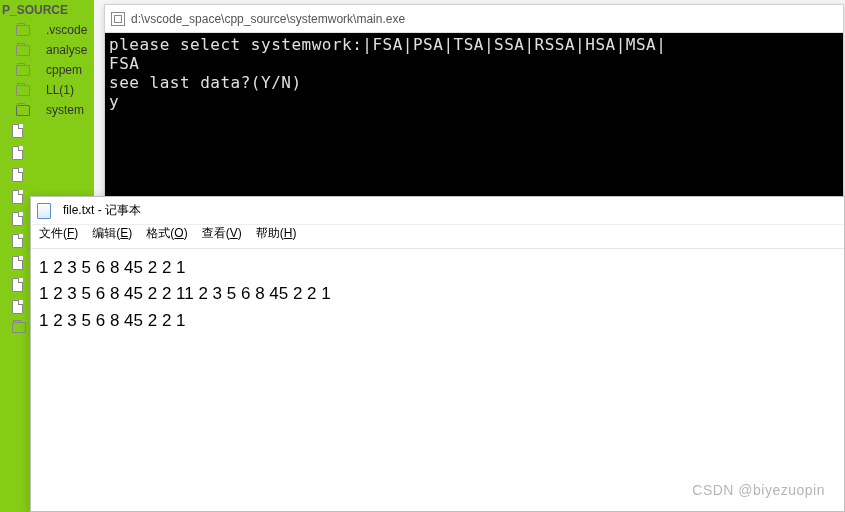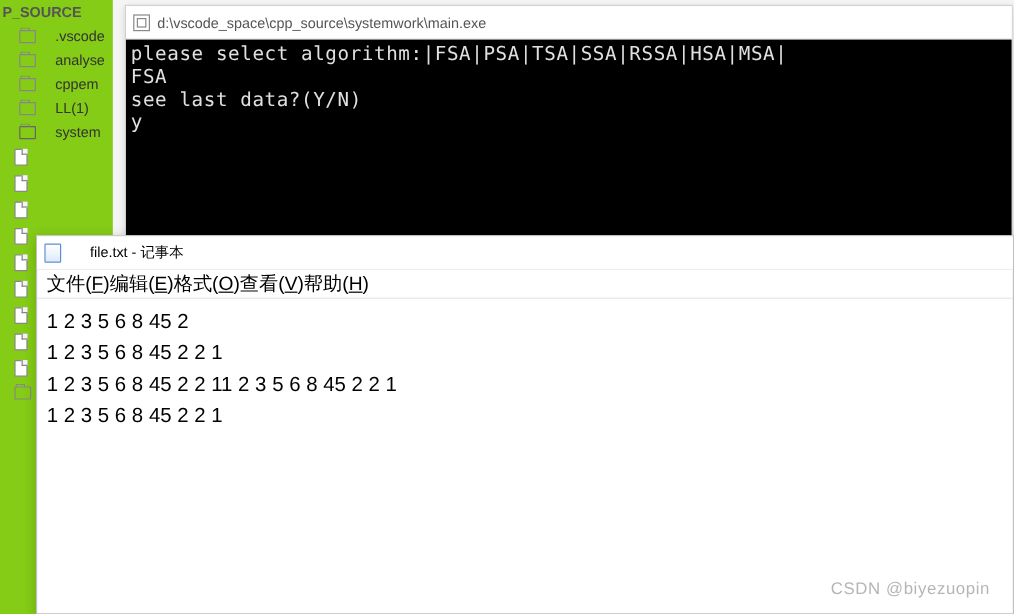--- a/index.html
+++ b/index.html
@@ -18,23 +18,23 @@
 .truncated-files { padding-left: 8px; }
 .truncated-files .side-item { padding: 4px 4px; }
 
 .console { position: absolute; left: 104px; top: 4px; width: 740px; height: 212px; background: #fff; border: 1px solid #d0d0d0; box-shadow: 0 2px 6px rgba(0,0,0,0.15); }
 .console-title { height: 28px; background: #fff; display: flex; align-items: center; padding: 0 6px; gap: 6px; font-size: 12px; color: #555; border-bottom: 1px solid #e0e0e0; }
 .exe-icon { width: 14px; height: 14px; border: 1px solid #888; position: relative; }
 .exe-icon::after { content: ""; position: absolute; inset: 2px; border: 1px solid #888; }
 .console-body { background: #000; color: #e0e0e0; font-family: "SimSun", "NSimSun", monospace; font-size: 16px; padding: 2px 4px; height: calc(100% - 28px); white-space: pre; letter-spacing: 0.5px; }
 
 .notepad { position: absolute; left: 30px; top: 196px; width: 815px; height: 316px; background: #fff; border: 1px solid #c0c0c0; box-shadow: 0 2px 10px rgba(0,0,0,0.2); }
-.np-title { height: 28px; display: flex; align-items: center; gap: 24px; padding: 0 6px; font-size: 12px; background: #fff; border-bottom: 1px solid #eee; }
+.np-title { height: 28px; display: flex; align-items: center; gap: 12px; padding: 0 6px; font-size: 12px; background: #fff; border-bottom: 1px solid #eee; }
 .np-icon { width: 14px; height: 16px; border: 1px solid #5a8fd6; background: linear-gradient(#fff, #dceaf8); border-radius: 1px; }
-.np-menu { height: 24px; display: flex; align-items: flex-end; padding: 0 8px; font-size: 16px; border-bottom: 1px solid #e5e5e5; }
+.np-menu { height: 24px; display: flex; align-items: flex-start; gap: 14px; padding: 0 8px; font-size: 12px; border-bottom: 1px solid #e5e5e5; }
 .np-menu span u { text-decoration: underline; }
 .np-body { padding: 6px 8px; font-family: Arial, sans-serif; font-size: 17px; line-height: 1.55; color: #000; }
 
 .watermark { position: absolute; right: 20px; bottom: 14px; font-size: 14px; color: rgba(120,120,120,0.55); letter-spacing: 0.5px; pointer-events: none; }
 </style>
 </head>
 <body>
 
 <div class="sidebar">
   <div class="sidebar-root">P_SOURCE</div>
@@ -92,39 +92,38 @@
         <span class="folder-icon"></span>
       </div>
   </div>
 </div>
 
 <div class="console">
   <div class="console-title">
     <span class="exe-icon"></span>
     <span>d:\vscode_space\cpp_source\systemwork\main.exe</span>
   </div>
-  <div class="console-body" id="console-body">please select algorithm:|FSA|PSA|TSA|SSA|RSSA|HSA|MSA|
+  <div class="console-body" id="console-body">please select systemwork:|FSA|PSA|TSA|SSA|RSSA|HSA|MSA|
 FSA
 see last data?(Y/N)
 y</div>
 </div>
 
 <div class="notepad">
   <div class="np-title">
     <span class="np-icon"></span>
     <span>file.txt - 记事本</span>
   </div>
   <div class="np-menu">
     <span><span>文件</span>(<u>F</u>)</span>
     <span><span>编辑</span>(<u>E</u>)</span>
     <span><span>格式</span>(<u>O</u>)</span>
     <span><span>查看</span>(<u>V</u>)</span>
     <span><span>帮助</span>(<u>H</u>)</span>
   </div>
   <div class="np-body" id="np-body">
-      <div>1 2 3 5 6 8 45 2</div>
       <div>1 2 3 5 6 8 45 2 2 1</div>
       <div>1 2 3 5 6 8 45 2 2 11 2 3 5 6 8 45 2 2 1</div>
       <div>1 2 3 5 6 8 45 2 2 1</div>
     </div>
 </div>
 
 <div class="watermark">CSDN @biyezuopin</div>
 
 </body></html>

